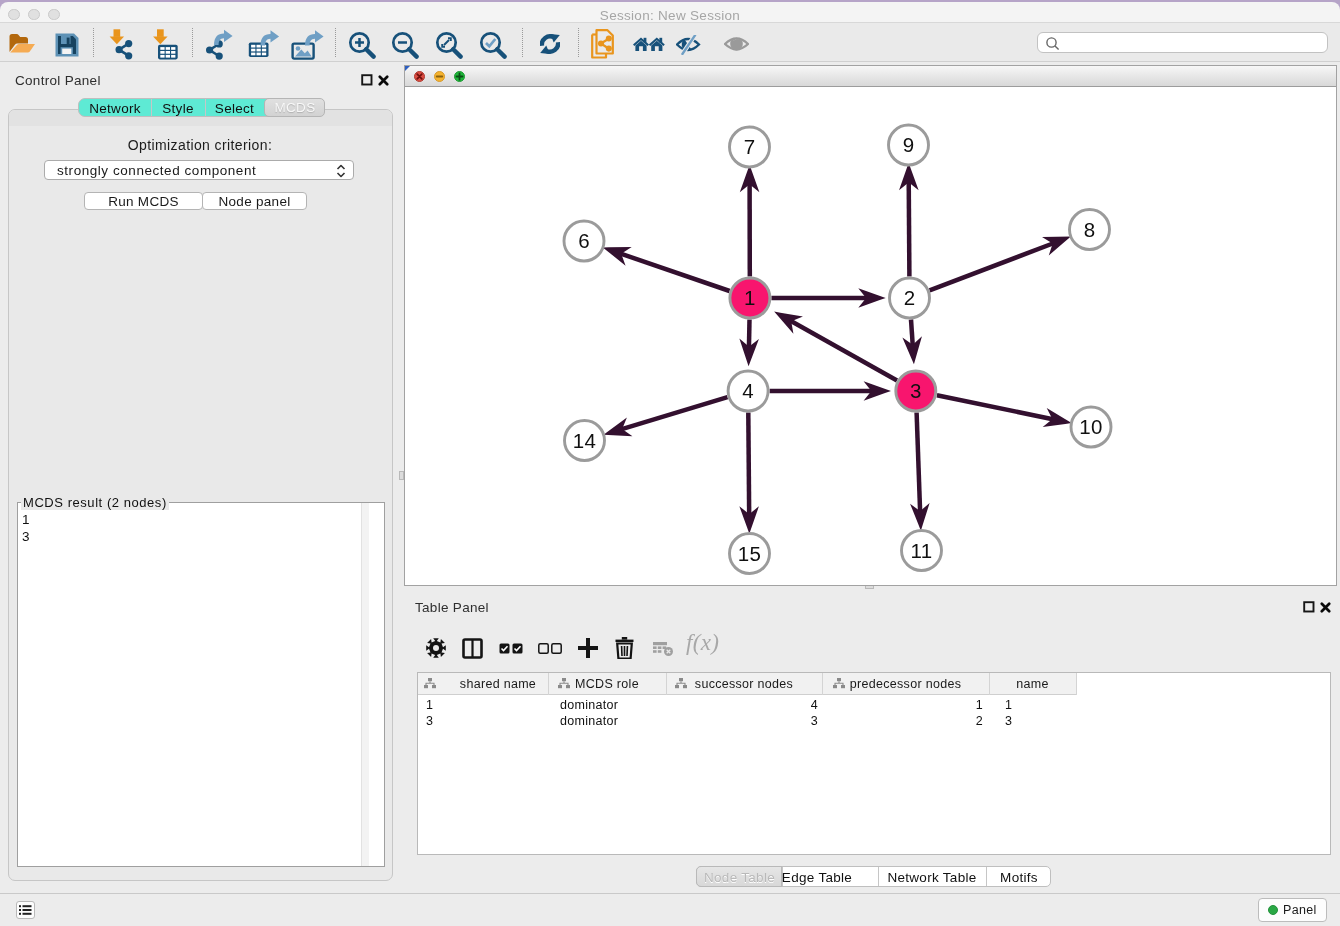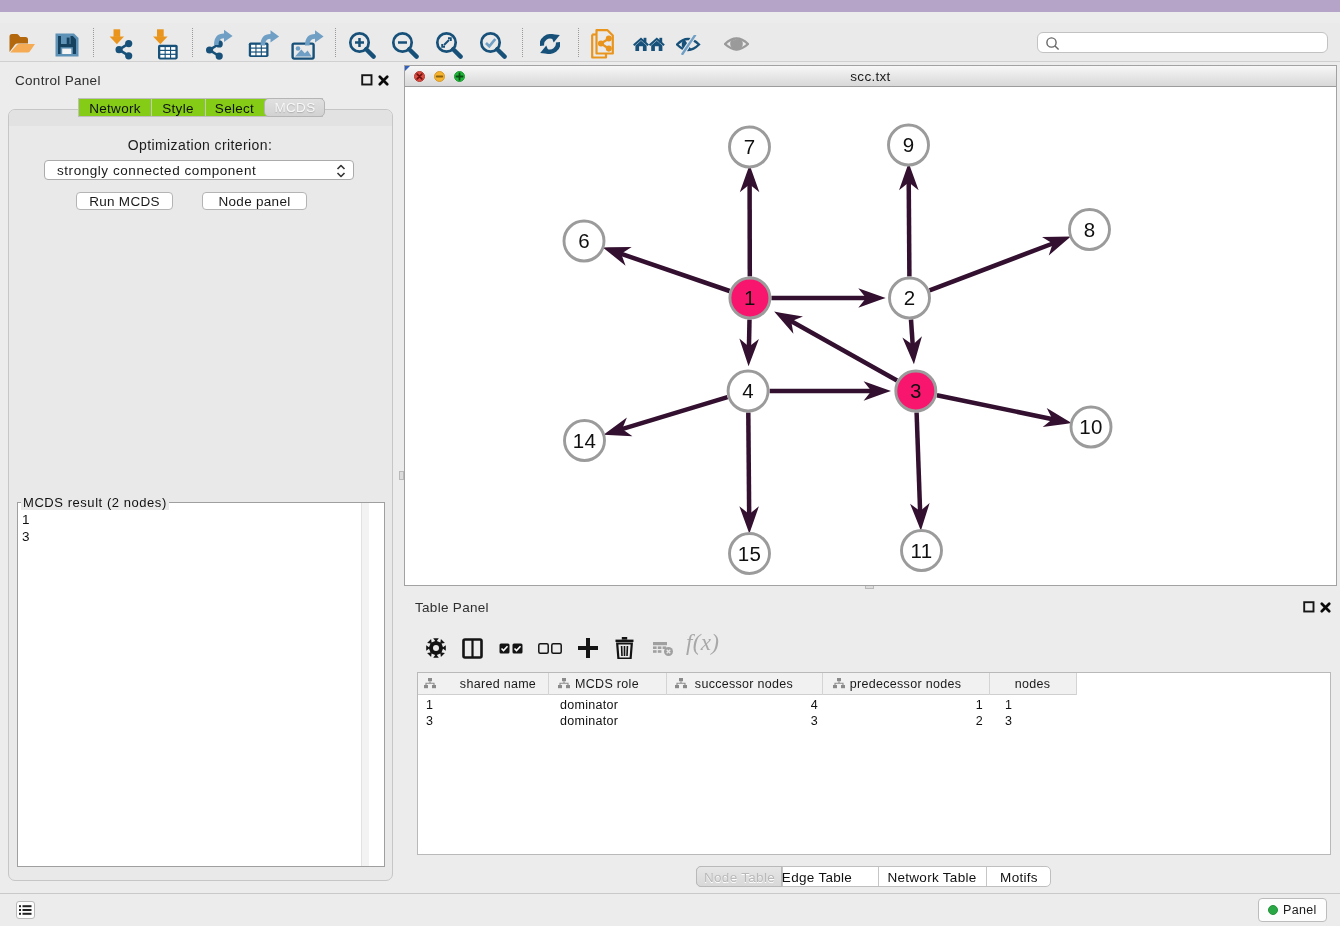--- a/index.html
+++ b/index.html
@@ -11,21 +11,21 @@
 #wtitle{left:0;top:6px;width:1340px;text-align:center;font-size:13.5px;color:#a6a6a6;}
 #toolbar{left:0;top:23px;width:1340px;height:39px;background:#eaeaea;border-bottom:1px solid #d0d0d0;}
 .tsep{position:absolute;top:5px;height:29px;width:0;border-left:1px dotted #9a9a9a;}
 .ticon{position:absolute;top:3px;}
 #searchbox{position:absolute;left:1037px;top:9px;width:291px;height:21px;background:#fff;border:1px solid #c2c2c2;border-radius:6px;}
 
 #cphead{left:0;top:65px;width:390px;height:30px;}
 #cptitle{left:15px;top:8px;font-size:13.5px;color:#2e2e2e;}
 #cpinner{left:8px;top:109px;width:385px;height:772px;background:#e9e9e9;border:1px solid #c6c6c6;border-radius:7px;}
 #cpband{left:9px;top:110px;width:383px;height:16px;background:#e2e2e2;border-radius:6px 6px 0 0;}
-#tabs{left:78px;top:97.5px;width:245px;height:19.5px;background:#84cc16;border:1px solid #bfbfbf;border-radius:0;font-size:13.5px;color:#111;}
+#tabs{left:78px;top:97.5px;width:245px;height:19.5px;background:#5eead4;border:1px solid #bfbfbf;border-radius:7px;font-size:13.5px;color:#111;}
 .tabsep{position:absolute;top:0;height:17.5px;width:0;border-left:1px solid #c6c6c6;}
 .tablab{position:absolute;top:2px;width:100%;text-align:center;}
 #tabmcds{position:absolute;left:184.5px;top:-1px;width:61px;height:19px;background:linear-gradient(#e0e0e0,#d2d2d2);border:1px solid #b5b5b5;border-radius:5px;color:#f8f8f8;text-shadow:0 1px 1px #b0b0b0;}
 #optlab{left:0px;top:137px;width:400px;text-align:center;font-size:14px;color:#1c1c1c;letter-spacing:0.4px;}
 #combo{left:44px;top:160px;width:310px;height:19.5px;background:#fff;border:1px solid #ababab;border-radius:4px;font-size:13.5px;color:#1a1a1a;letter-spacing:0.55px;}
 .btn{position:absolute;height:18.5px;background:#fff;border:1px solid #b4b4b4;border-radius:4px;font-size:13.5px;color:#1a1a1a;text-align:center;}
 #fieldset{left:17px;top:502px;width:368px;height:365px;border:1px solid #9f9f9f;background:#fff;}
 #fslegend{left:21px;top:495px;font-size:13px;color:#111;background:#e9e9e9;padding:0 2px;letter-spacing:0.55px;}
 #fstrack{left:361px;top:503px;width:8px;height:363px;background:#f3f3f3;border-left:1px solid #e2e2e2;}
 #fstext{left:22px;top:511px;font-size:13.5px;color:#111;line-height:17px;}
@@ -49,20 +49,26 @@
 .trow span{position:absolute;}
 #btabs{left:696px;top:866px;width:355px;height:20.5px;background:#fff;border:1px solid #bfbfbf;border-radius:5px;font-size:13.5px;color:#111;}
 
 #statusbar{left:0;top:893px;width:1340px;height:33px;background:#ececec;border-top:1px solid #c9c9c9;}
 #listbtn{position:absolute;left:16px;top:7px;width:19px;height:18px;background:#fdfdfd;border:1px solid #b9b9b9;border-radius:3px;}
 #membtn{position:absolute;left:1258px;top:4px;width:69px;height:24px;background:#fdfdfd;border:1px solid #bcbcbc;border-radius:4px;font-size:12.5px;color:#1a1a1a;}
 </style></head>
 <body>
 <div id="win">
 <div class="abs" id="topstrip"></div>
+<div class="abs" id="titlebar">
+<div class="tcirc" style="left:8px"></div>
+      <div class="tcirc" style="left:28px"></div>
+      <div class="tcirc" style="left:48px"></div>
+<div class="abs" id="wtitle">Session: New Session</div>
+</div>
 <div class="abs" id="toolbar">
       <div class="tsep" style="left:93px"></div>
       <div class="tsep" style="left:192px"></div>
       <div class="tsep" style="left:335px"></div>
       <div class="tsep" style="left:522px"></div>
       <div class="tsep" style="left:578px"></div>
 <svg class="ticon" style="left:8.5px;top:10.0px" width="27" height="20" viewBox="0 0 27 20">
         <path d="M0.5 19 L0.5 3.5 Q0.5 1 3 1 L7.5 1 Q9 1 9.8 2.2 L11.2 4 L16.5 4 Q19 4 19 6.5 L19 10.5 L8.3 10.5 Q6.8 10.5 5.9 11.7 Z" fill="#b3680d"></path>
 <path d="M1.2 19.5 L7.9 11.9 Q8.7 11 9.9 11 L26 11 L20.8 18.4 Q20 19.5 18.7 19.5 Z" fill="#f5ab53"></path>
       </svg>
@@ -230,31 +236,30 @@
       </div>
 </div>
 <div class="abs" id="optlab">Optimization criterion:</div>
 <div class="abs" id="combo">
       <span style="position:absolute;left:12px;top:1.5px">strongly connected component</span>
 <svg style="position:absolute;right:7px;top:2.5px" width="10" height="14" viewBox="0 0 10 14">
         <path d="M1.5 5 L5 1.5 L8.5 5" fill="none" stroke="#333" stroke-width="1.6" stroke-linejoin="round"></path>
         <path d="M1.5 9 L5 12.5 L8.5 9" fill="none" stroke="#333" stroke-width="1.6" stroke-linejoin="round"></path>
       </svg>
 </div>
-<div class="btn" style="left:76px;top:191.5px;width:97px;"><span style="position:relative;top:1px">Run MCDS</span></div>
+<div class="btn" style="left:84px;top:191.5px;width:119px;"><span style="position:relative;top:1px">Run MCDS</span></div>
 <div class="btn" style="left:202px;top:191.5px;width:105px;"><span style="position:relative;top:1px">Node panel</span></div>
 <div class="abs" id="fieldset"></div>
 <div class="abs" id="fstrack"></div>
 <div class="abs" id="fslegend">MCDS result (2 nodes)</div>
 <div class="abs" id="fstext">1<br>3</div>
 <div class="abs" id="divhandle"></div>
 <div class="abs" style="left:865px;top:583.5px;width:9px;height:5px;background:#dcdcdc;border:1px solid #b9b9b9"></div>
 <div class="abs" id="netframe">
 <div class="abs" id="nettitle">
-<div class="abs" id="netname">scc.txt</div>
 <div class="tl" style="left:9px;background:#dd4d43;border:1px solid #ad3a30">
           <svg width="9" height="9" viewBox="0 0 9 9" style="position:absolute;left:0;top:0">
             <path d="M2.2 2.2 L6.8 6.8 M6.8 2.2 L2.2 6.8" stroke="#70100c" stroke-width="1.7" stroke-linecap="round"></path>
           </svg>
         </div>
 <div class="tl" style="left:29px;background:#f5b32e;border:1px solid #d7992a">
           <svg width="9" height="9" viewBox="0 0 9 9" style="position:absolute;left:0;top:0">
             <path d="M1.7 4.5 L7.3 4.5" stroke="#89610e" stroke-width="1.8" stroke-linecap="round"></path>
           </svg>
         </div>
@@ -392,21 +397,21 @@
 <div class="abs" id="thead">
 <div class="thsep" style="left:130px"></div>
 <div class="thsep" style="left:248px"></div>
 <div class="thsep" style="left:404px"></div>
 <div class="thsep" style="left:571px"></div>
 <div class="thsep" style="left:658px"></div>
 <div class="thcell" style="left:15px;width:130px">shared name</div>
 <div class="thcell" style="left:130px;width:118px">MCDS role</div>
 <div class="thcell" style="left:248px;width:156px">successor nodes</div>
 <div class="thcell" style="left:404px;width:167px">predecessor nodes</div>
-<div class="thcell" style="left:571px;width:87px">nodes</div>
+<div class="thcell" style="left:571px;width:87px">name</div>
 <svg style="position:absolute;left:6px;top:5px" width="12" height="11" viewBox="0 0 12 11">
           <g fill="#8a8a8a">
             <rect x="4" y="0" width="4" height="3.2"></rect>
             <rect x="0" y="7" width="4" height="3.2"></rect>
             <rect x="8" y="7" width="4" height="3.2"></rect>
             <path d="M6 3.2 L6 5.2 M2 7 L2 5.2 L10 5.2 L10 7" fill="none" stroke="#8a8a8a" stroke-width="1.1"></path>
           </g>
         </svg>
 <svg style="position:absolute;left:140px;top:5px" width="12" height="11" viewBox="0 0 12 11">
           <g fill="#8a8a8a">

